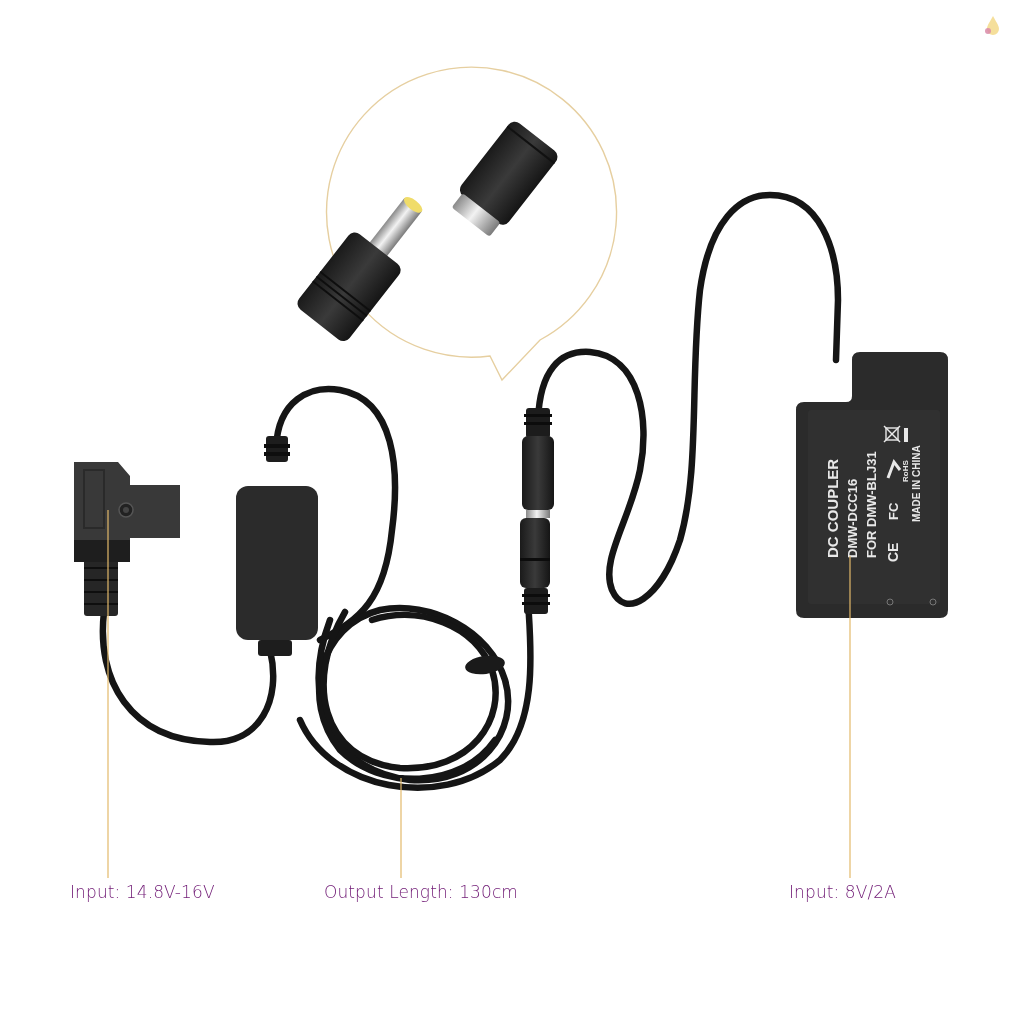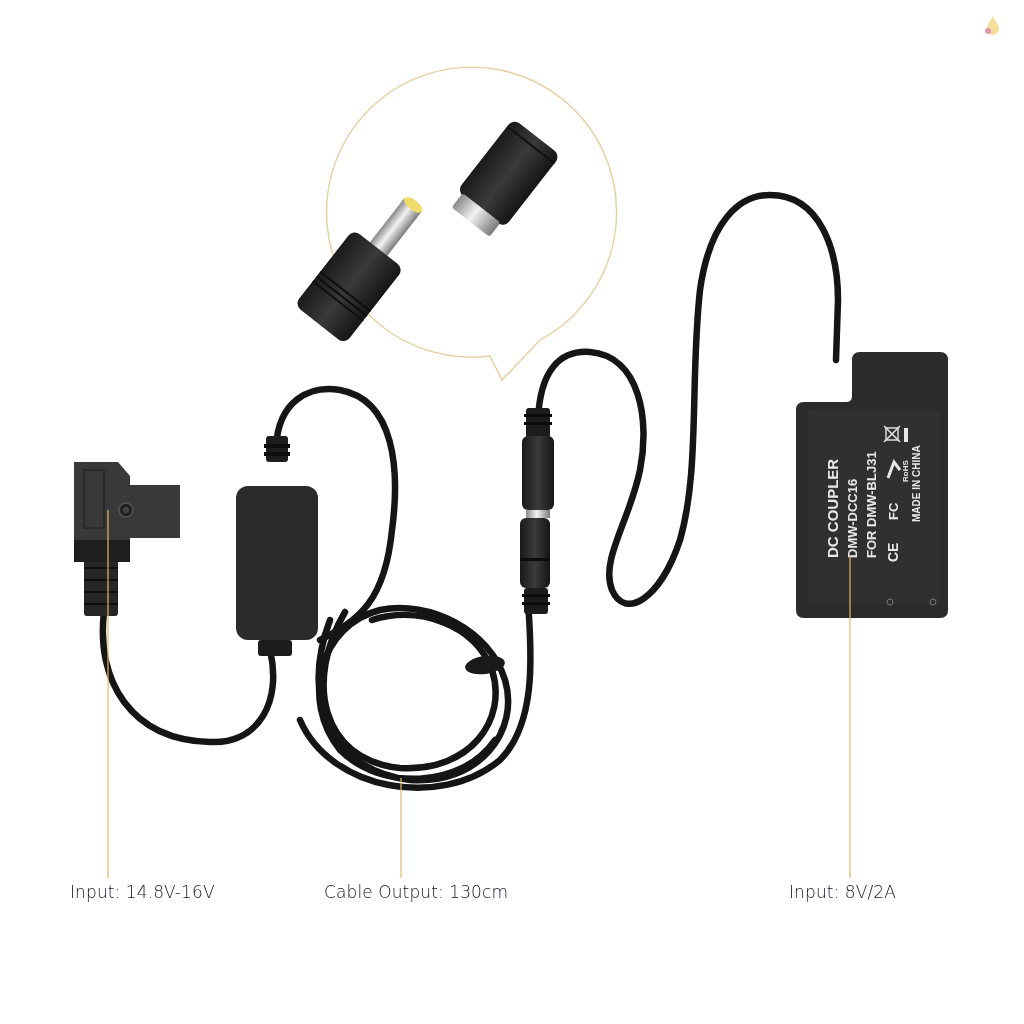--- a/index.html
+++ b/index.html
@@ -1,18 +1,18 @@
 <!DOCTYPE html>
 <html><head>
 <meta charset="utf-8">
 <style>
   html,body{margin:0;padding:0;background:#ffffff;}
   .stage{position:relative;width:1024px;height:1024px;overflow:hidden;background:#ffffff;}
   svg.art{position:absolute;left:0;top:0;}
-  .label{position:absolute;font-family:"DejaVu Sans",sans-serif;font-size:17px;color:#0f172a;letter-spacing:0.1px;white-space:nowrap;font-weight:300;}
+  .label{position:absolute;font-family:"DejaVu Sans",sans-serif;font-size:17px;color:#701a75;letter-spacing:0.1px;white-space:nowrap;font-weight:300;}
   .coupler-text{font-family:"Liberation Sans",sans-serif;font-weight:bold;fill:#e8e8e8;}
   .watermark{position:absolute;left:982px;top:14px;width:20px;height:24px;}
 </style>
 </head>
 <body>
 
 <div class="stage">
 
   <svg class="art" width="1024" height="1024" viewBox="0 0 1024 1024">
     <defs>
@@ -125,20 +125,20 @@
     </g>
 
     <g stroke="#e3b96a" stroke-width="1.2">
       <line x1="108" y1="510" x2="108" y2="878"></line>
       <line x1="401" y1="778" x2="401" y2="878"></line>
       <line x1="850" y1="556" x2="850" y2="878"></line>
     </g>
   </svg>
 
   <div class="label" style="left:70px;top:882px;">Input: 14.8V-16V</div>
-  <div class="label" style="left:324px;top:882px;">Cable Output: 130cm</div>
+  <div class="label" style="left:324px;top:882px;">Output Length: 130cm</div>
   <div class="label" style="left:789px;top:882px;">Input: 8V/2A</div>
 
   <svg class="watermark" viewBox="0 0 20 24">
     <path d="M 11 2 C 14 8 17 11 17 15 A 6 6 0 0 1 5 15 C 5 11 8 8 11 2 Z" fill="#f3d98a" opacity="0.85"></path>
     <circle cx="6" cy="17" r="3" fill="#d98aa8" opacity="0.85"></circle>
   </svg>
 </div>
 
 </body></html>

